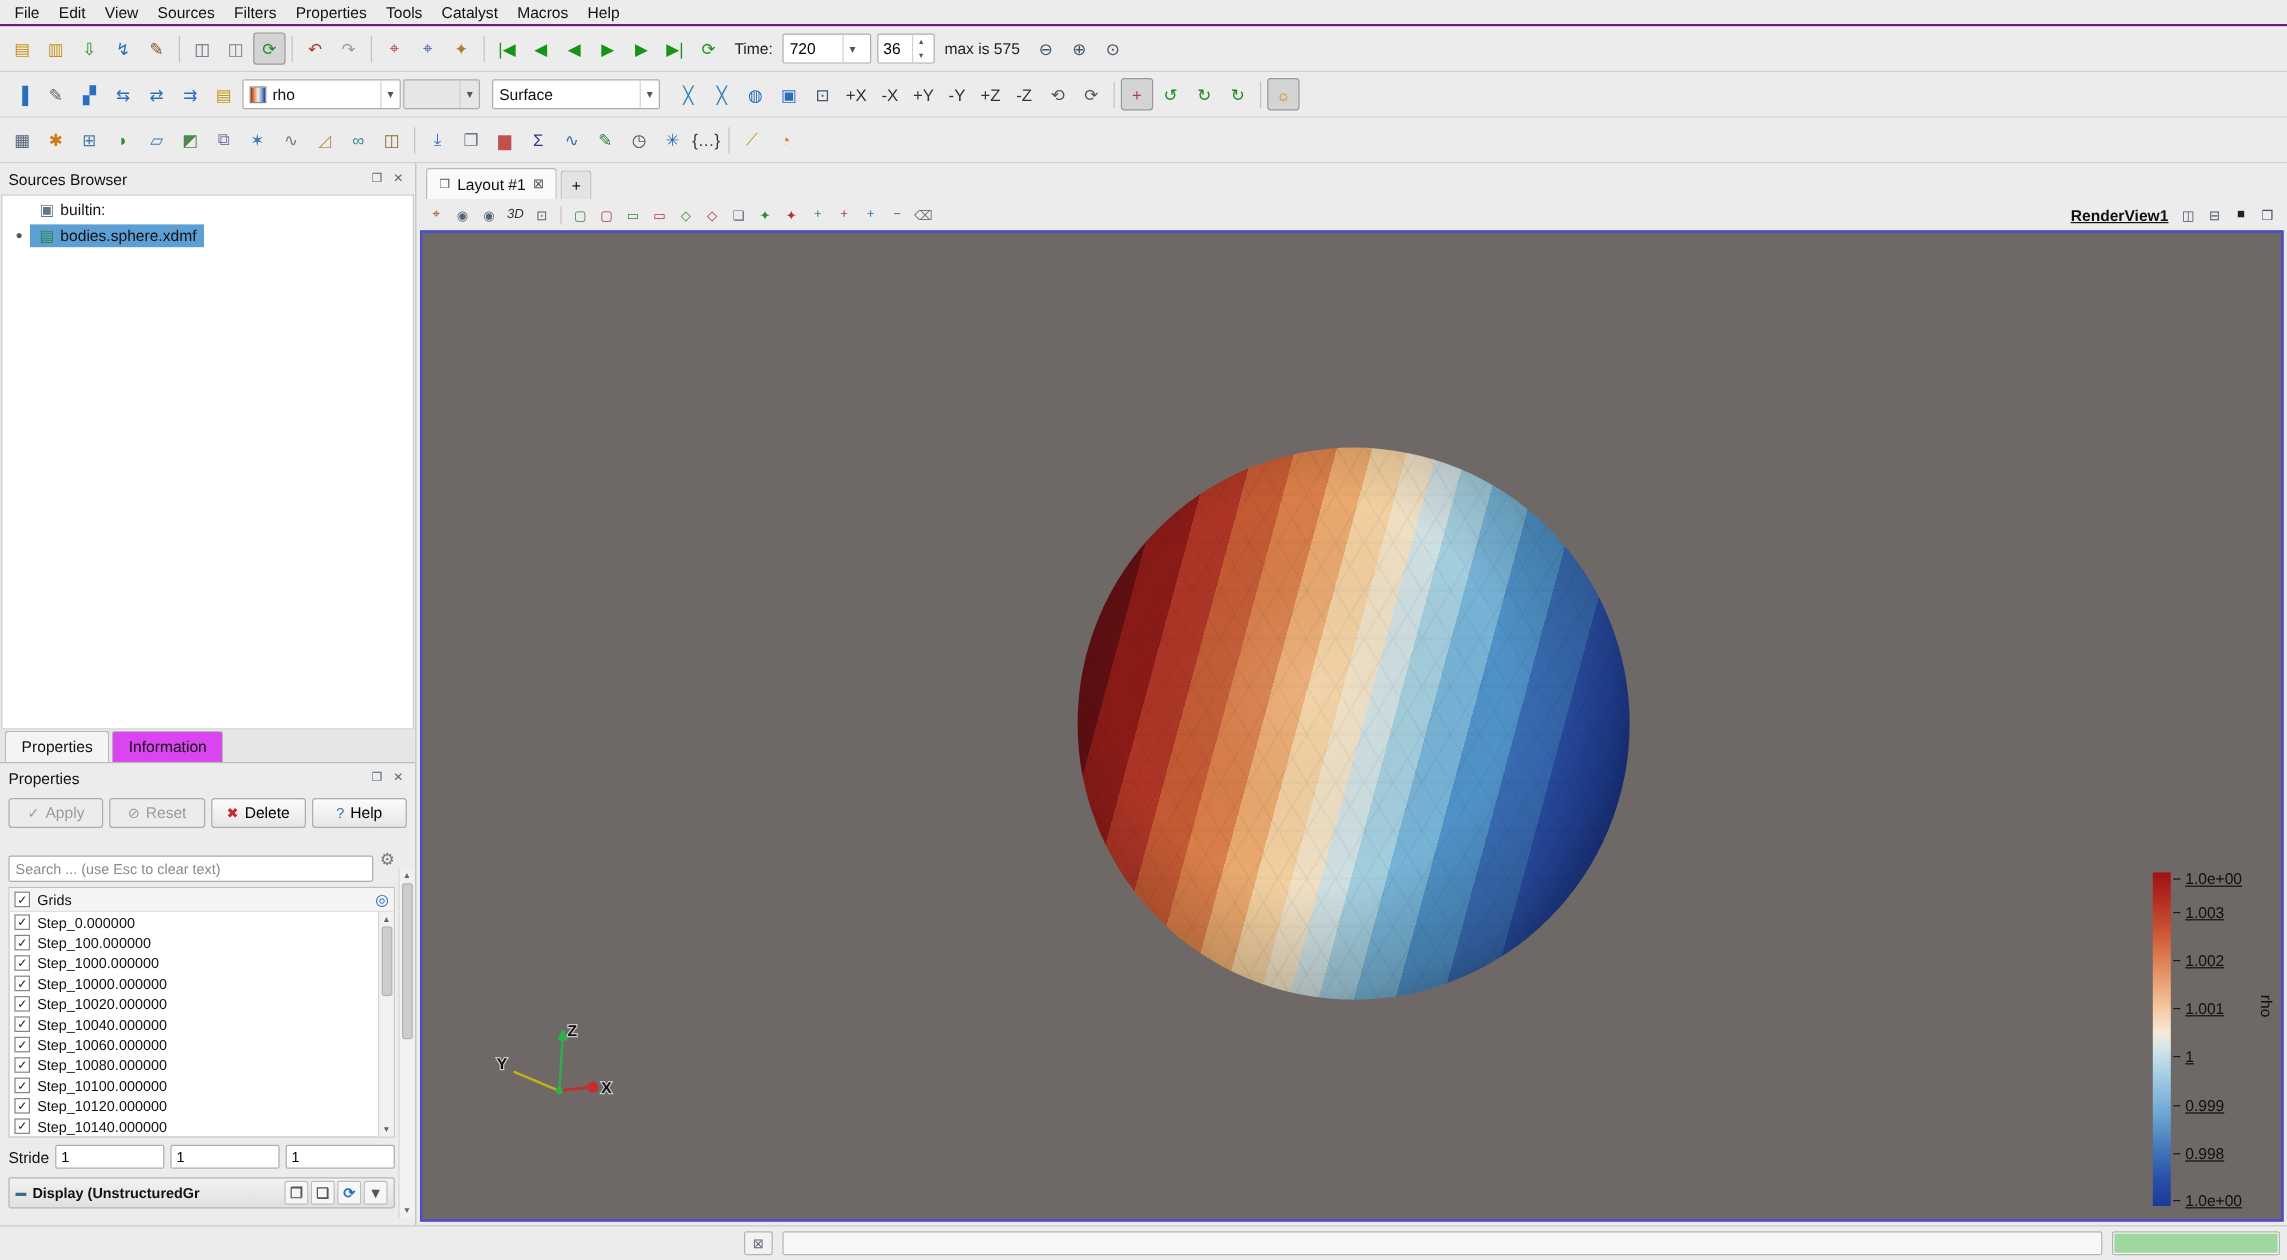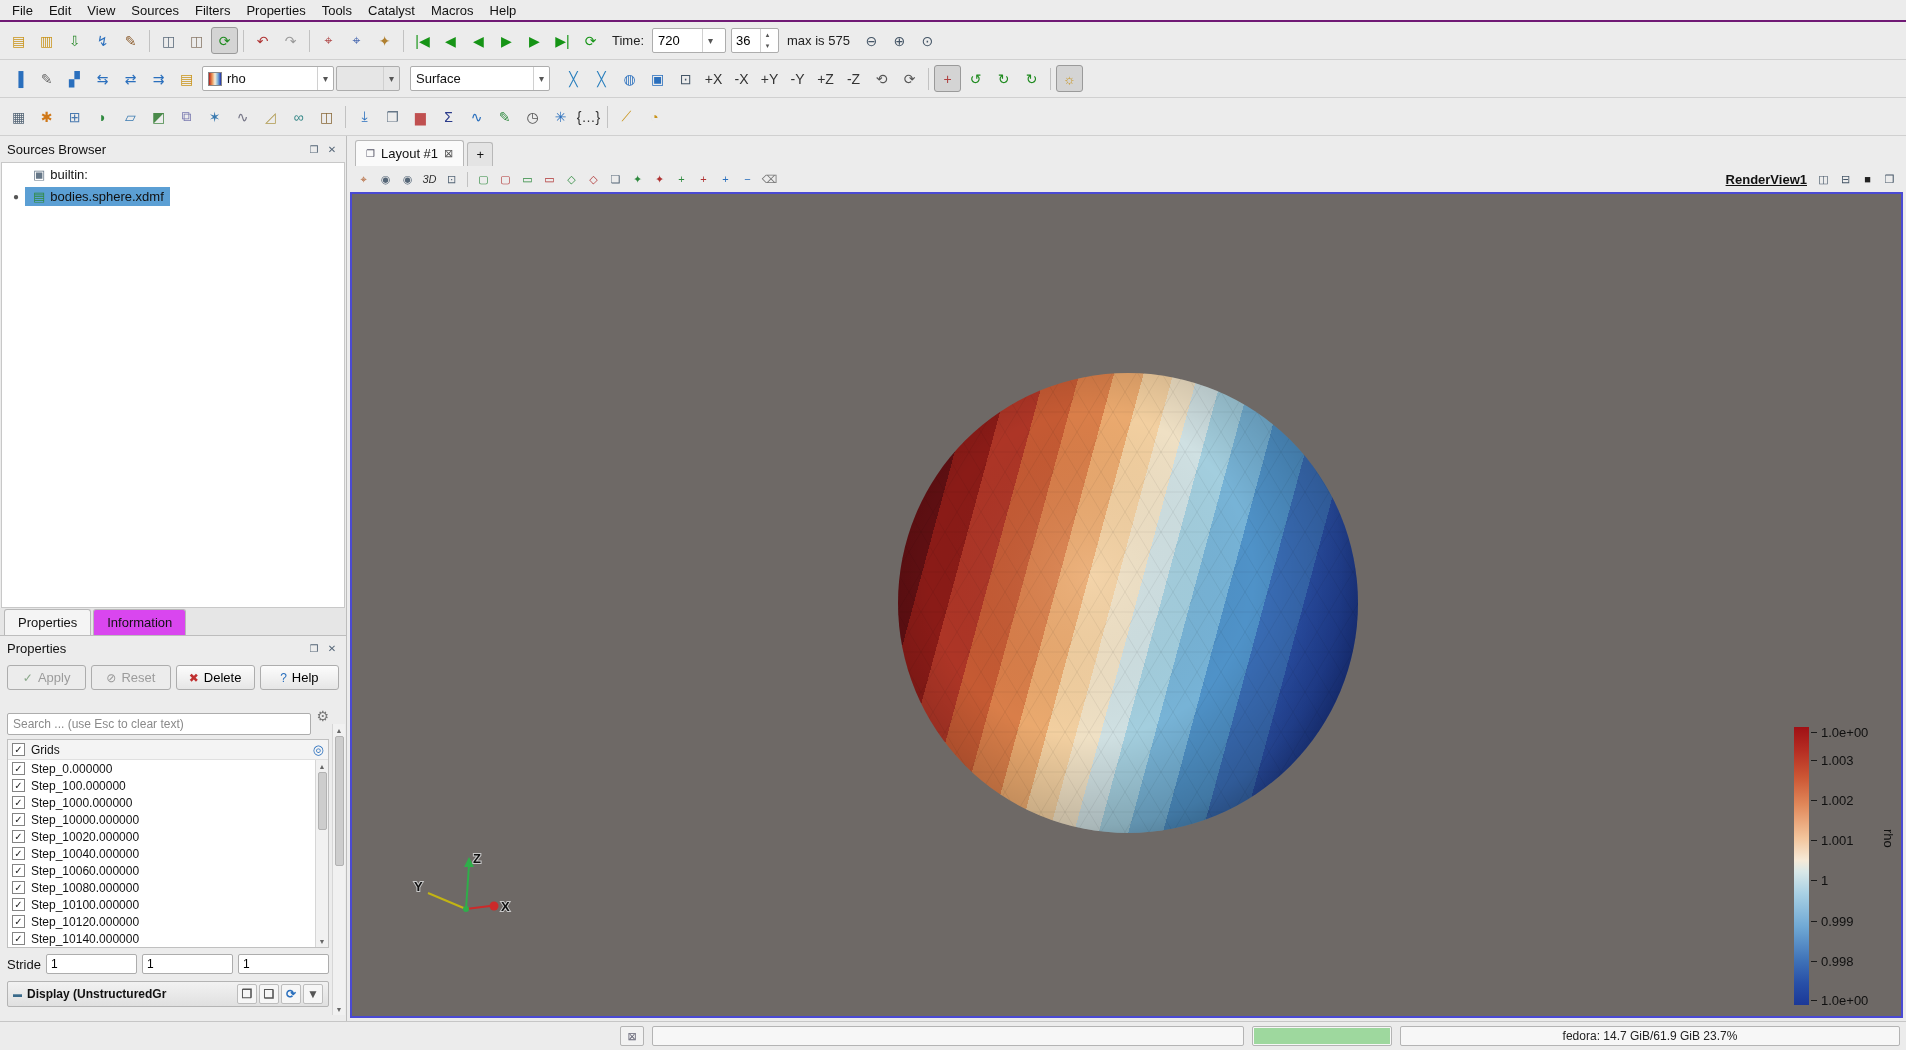--- a/index.html
+++ b/index.html
@@ -122,21 +122,21 @@
 
   .render-view { flex:1; margin:0 3px 3px 3px; border:2px solid #4a4ad4; background:#6e6966; position:relative; overflow:hidden; }
   .sphere { position:absolute; left:545px; top:178px; }
   .axes { position:absolute; left:50px; top:655px; }
   .axes text { font-size:13px; font-weight:bold; fill:#101010; stroke:#c8c8c8; stroke-width:2px; paint-order:stroke; }
 
   .legend { position:absolute; left:1442px; top:533px; width:104px; height:285px; }
   .legend-bar { position:absolute; left:0; top:0; width:15px; height:278px;
     background:linear-gradient(180deg,#a01015 0%,#b52b22 8%,#cc5634 18%,#e1885a 28%,#f3c59c 40%,#f6ead8 48%,#d9e8e8 52%,#a8d0e4 60%,#6fa8d4 72%,#3f72b8 84%,#2850a8 92%,#1b3898 100%); }
   .legend-labels { position:absolute; left:17px; top:0; width:62px; height:278px; }
-  .cb-row { position:absolute; display:flex; align-items:center; gap:4px; height:14px; }
+  .cb-row { position:absolute; display:flex; align-items:center; gap:4px; height:14px;text-decoration:underline; }
   .tick { width:6px; height:1px; background:#1a1a1a; }
   .cb-text { font-size:13px; color:#101010; white-space:nowrap; }
   .legend-title { position:absolute; right:2px; top:102px; writing-mode:vertical-rl; font-size:13px; color:#101010; }
 
   
   .statusbar { height:29px; display:flex; align-items:center; gap:8px; padding:0 6px; background:#ececec; border-top:1px solid #c6c6c6; }
   .sb-spacer { width:606px; }
   .sb-btn { width:24px; height:20px; display:flex; align-items:center; justify-content:center; border:1px solid #b4b4b4; border-radius:2px; background:#f2f2f2; color:#667; font-size:11px; }
   .sb-field { height:20px; border:1px solid #b4b4b4; border-radius:2px; background:#f7f7f7; }
   .sb-progress-empty { flex:1; }
@@ -607,15 +607,14 @@
     </div>
   </div>
 
   <div class="statusbar">
     <span class="sb-spacer"></span>
     <span class="sb-btn">⊠</span>
     <span class="sb-field sb-progress-empty"></span>
     <span class="sb-field sb-memory">
         <span class="mem-fill"></span>
       </span>
-    <span class="sb-field sb-status">fedora: 14.7 GiB/61.9 GiB 23.7%</span>
   </div>
 </div>
 
 </body></html>

